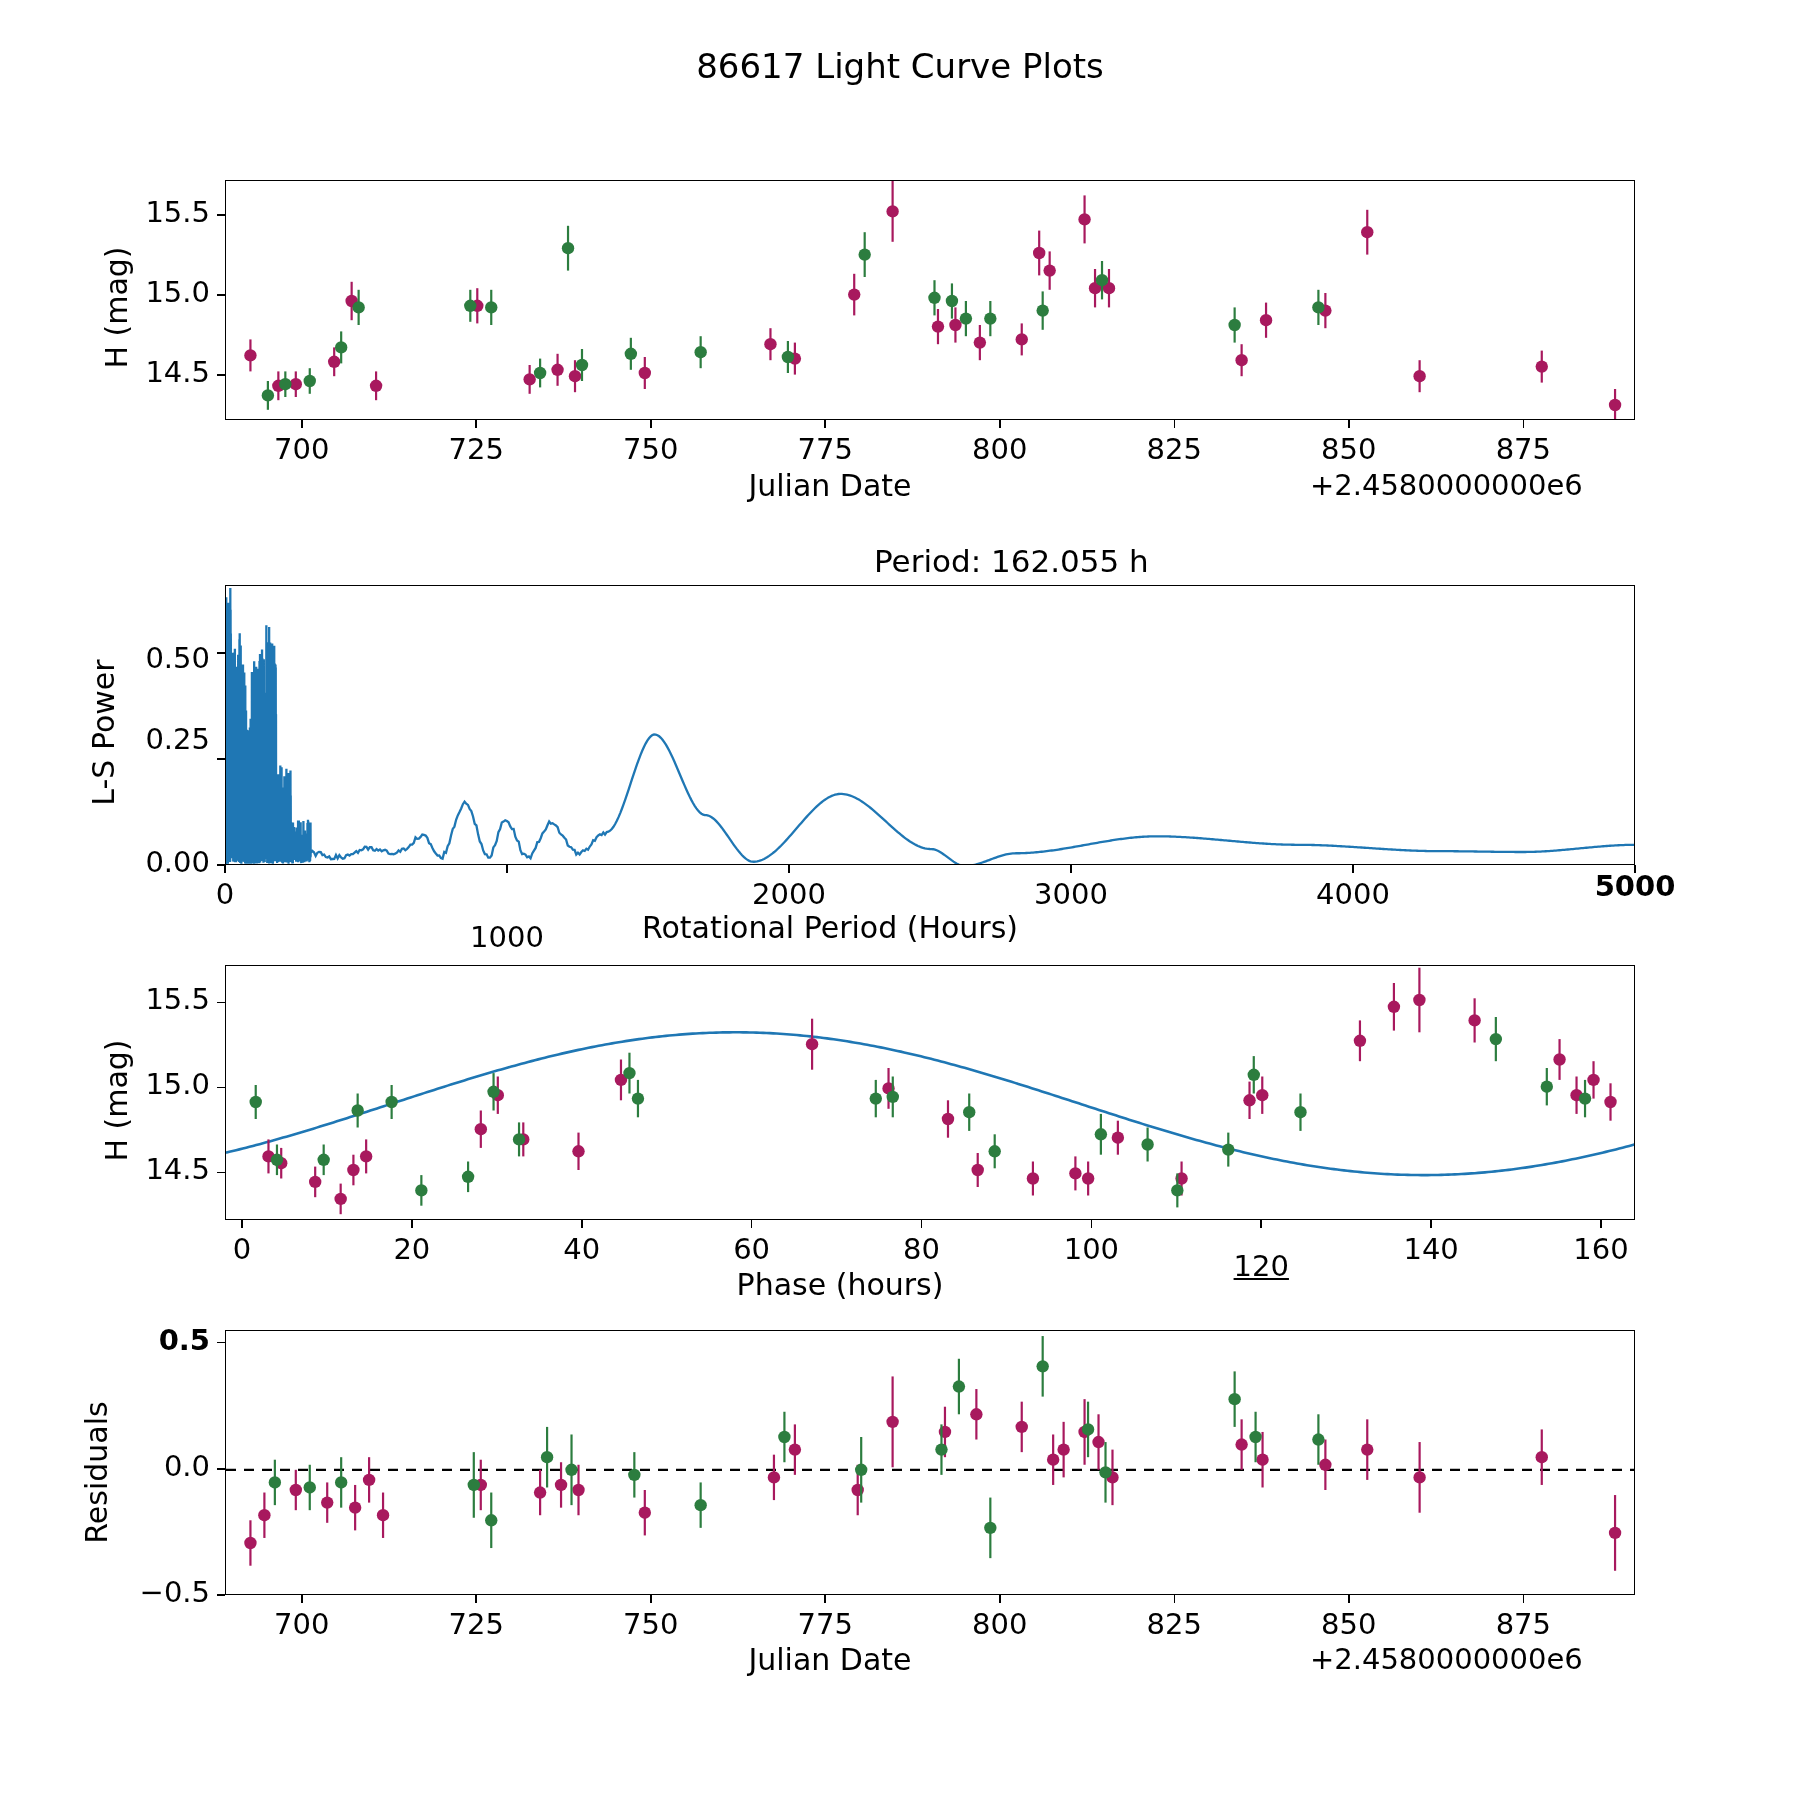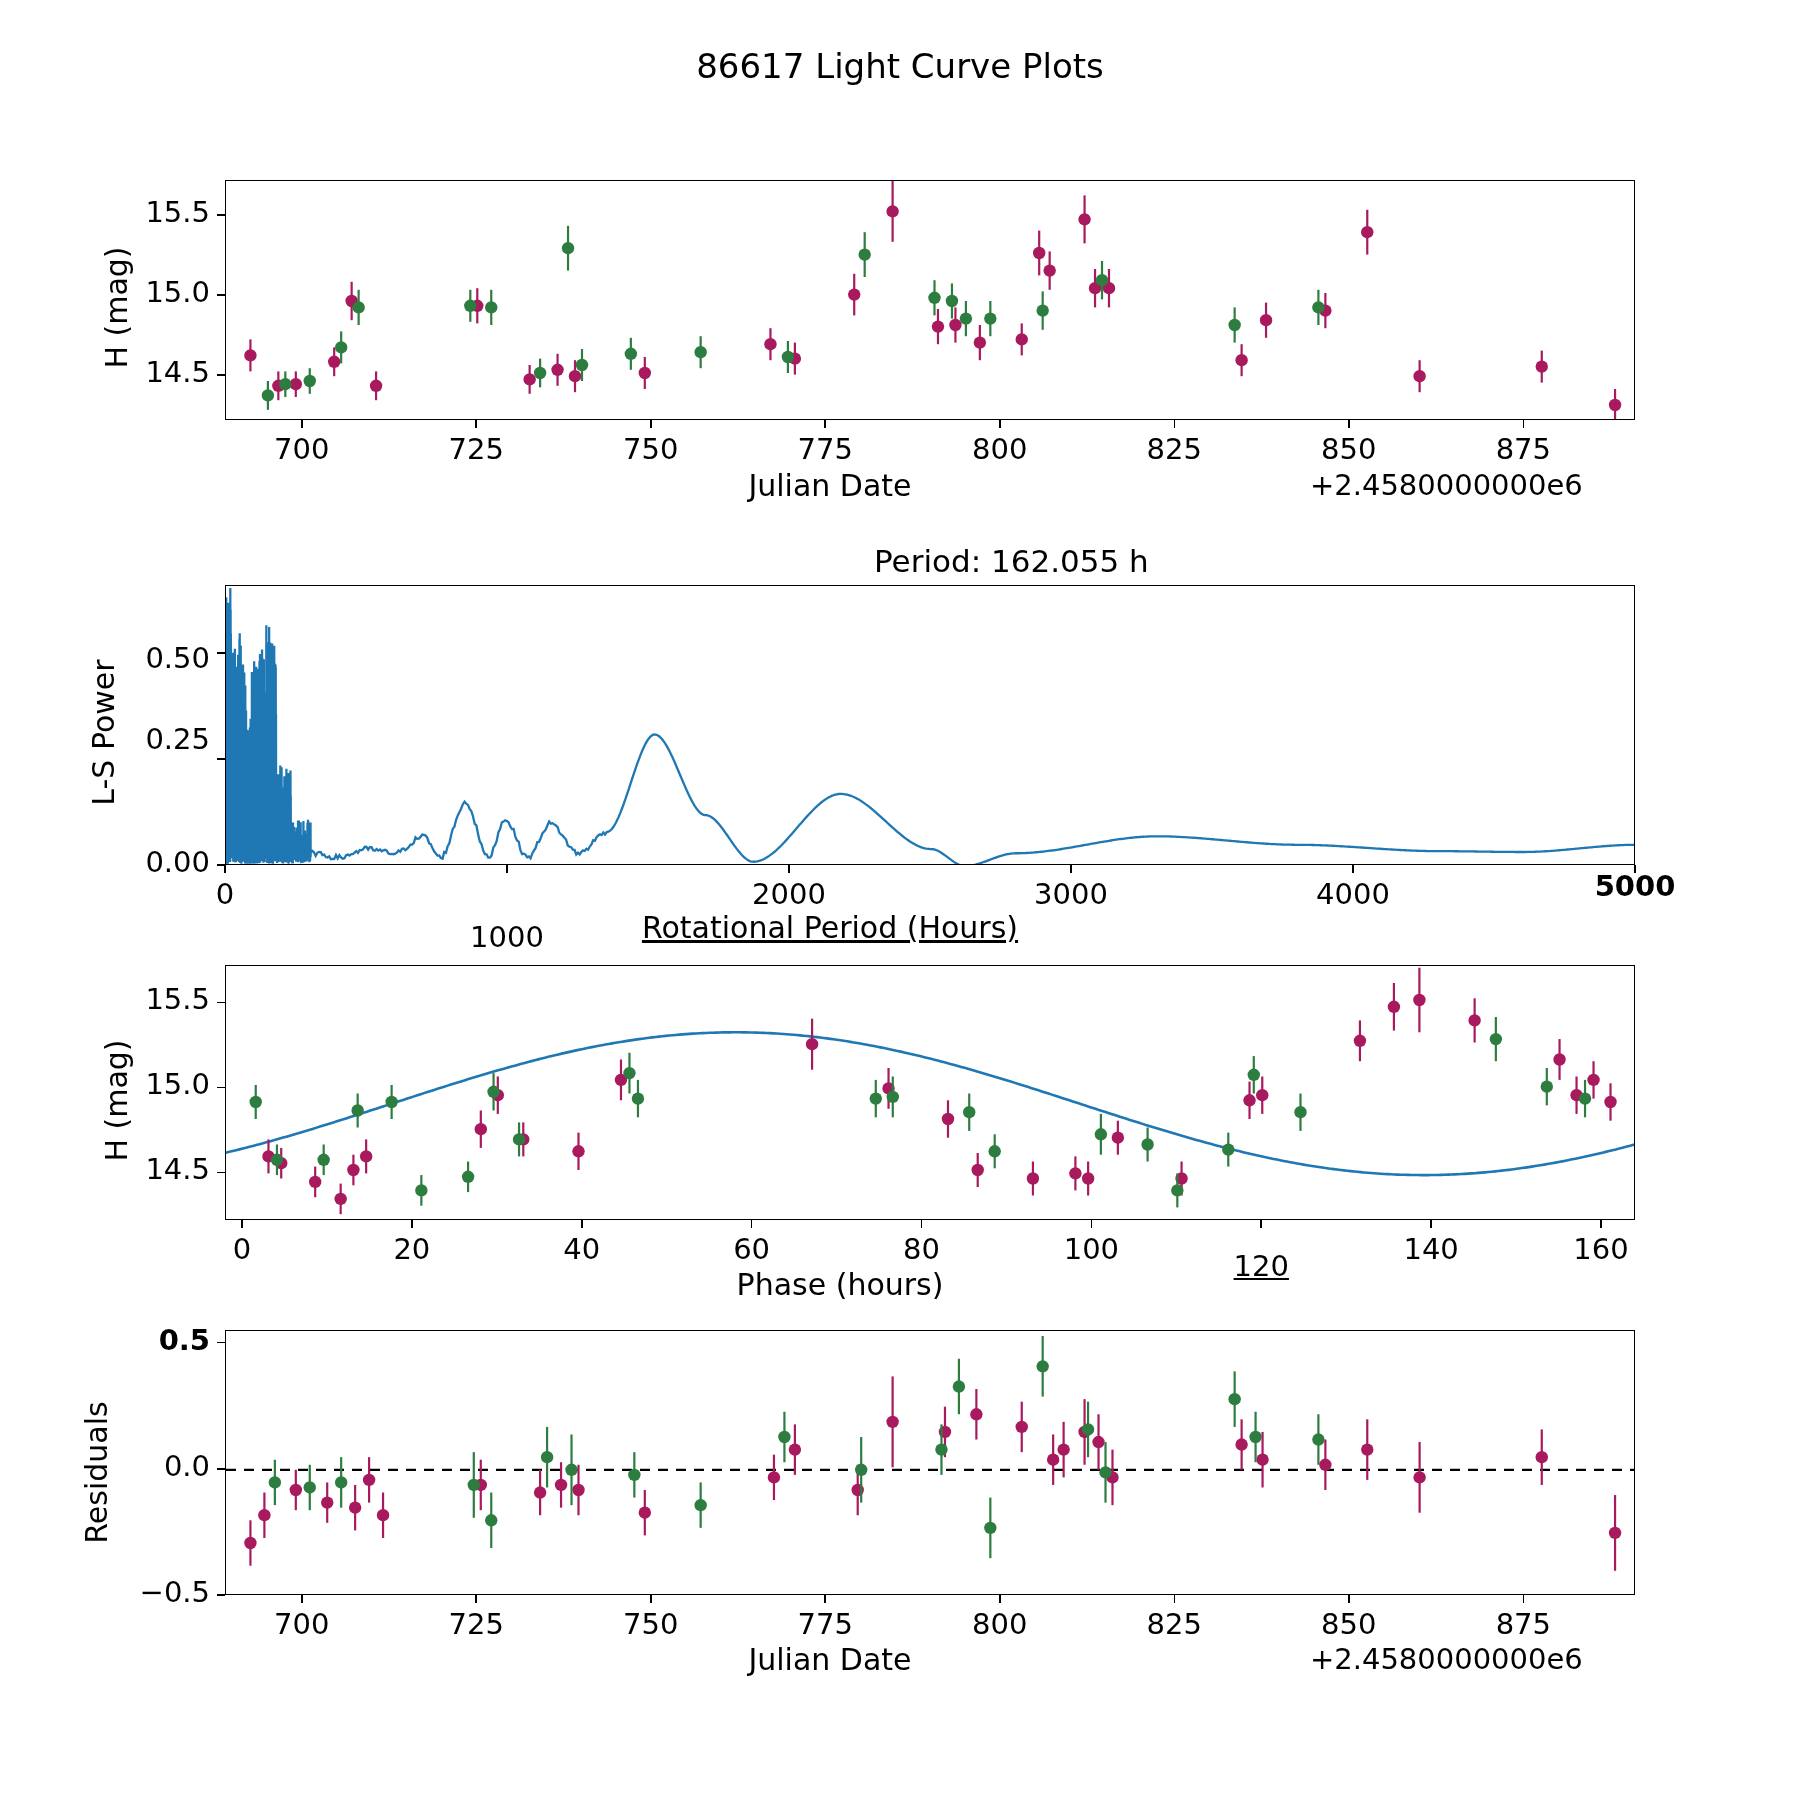--- a/index.html
+++ b/index.html
@@ -249,21 +249,21 @@
       <div class="tick-label-y" style="left: 75px; top: 15.2px; width: 135px;">15.5</div>
     </div>
 
   <div class="panel" style="left:0; top:585px; width:1800px; height:340px;">
     <div class="axes" id="ax2" style="left:225px; top:0; width:1410px; height:280px;">
         <svg class="plot" width="1410" height="280" viewBox="0 0 1410 280">
           <path d="M0.00,280.00L0.00,40.69L0.13,267.60L0.25,11.22L0.38,266.33L0.51,163.02L0.63,275.54L0.76,38.77L0.89,271.89L1.02,100.66L1.14,270.77L1.27,64.09L1.40,268.26L1.52,30.31L1.65,271.92L1.78,155.33L1.90,277.82L2.03,16.69L2.16,273.99L2.28,53.52L2.41,271.81L2.54,162.00L2.66,273.53L2.79,159.89L2.92,265.83L3.05,126.89L3.17,267.92L3.30,75.05L3.43,268.76L3.55,139.09L3.68,269.83L3.81,164.38L3.93,275.98L4.06,169.61L4.19,275.46L4.31,2.12L4.44,265.27L4.57,23.63L4.70,269.01L4.82,47.56L4.95,270.22L5.08,113.80L5.20,272.06L5.33,97.96L5.46,269.45L5.58,87.06L5.71,266.30L5.84,78.22L5.96,272.19L6.09,189.81L6.22,265.53L6.34,141.09L6.47,270.65L6.60,162.89L6.73,271.79L6.85,125.97L6.98,272.31L7.11,66.66L7.23,275.45L7.36,92.64L7.49,265.80L7.61,130.09L7.74,266.29L7.87,221.50L7.99,275.77L8.12,224.63L8.25,272.34L8.38,66.50L8.50,275.55L8.63,230.58L8.76,275.27L8.88,62.66L9.01,273.00L9.14,135.17L9.26,276.18L9.39,115.29L9.52,275.75L9.64,80.73L9.77,265.35L9.90,160.57L10.03,276.22L10.15,197.46L10.28,270.28L10.41,131.67L10.53,273.89L10.66,197.11L10.79,271.79L10.91,80.78L11.04,272.33L11.17,207.19L11.29,272.81L11.42,126.10L11.55,274.55L11.67,193.37L11.80,270.87L11.93,101.10L12.06,273.95L12.18,68.75L12.31,269.25L12.44,112.53L12.56,275.08L12.69,227.98L12.82,270.45L12.94,81.61L13.07,276.01L13.20,102.80L13.32,267.21L13.45,53.29L13.58,267.39L13.71,47.26L13.83,276.11L13.96,107.58L14.09,276.87L14.21,73.85L14.34,269.29L14.47,175.88L14.59,277.06L14.72,59.44L14.85,271.67L14.97,152.53L15.10,276.25L15.23,180.80L15.35,277.63L15.48,187.30L15.61,270.60L15.74,223.70L15.86,266.37L15.99,136.60L16.12,270.67L16.24,172.44L16.37,274.52L16.50,179.42L16.62,275.85L16.75,100.80L16.88,273.99L17.00,78.38L17.13,272.79L17.26,125.19L17.39,272.21L17.51,231.85L17.64,272.23L17.77,193.80L17.89,273.86L18.02,186.16L18.15,275.31L18.27,86.58L18.40,268.83L18.53,195.00L18.65,275.99L18.78,244.56L18.91,275.14L19.03,114.86L19.16,277.49L19.29,99.50L19.42,275.86L19.54,176.18L19.67,275.94L19.80,208.19L19.92,265.26L20.05,124.57L20.18,277.70L20.30,211.32L20.43,274.78L20.56,189.50L20.68,266.53L20.81,143.74L20.94,273.53L21.07,189.09L21.19,269.23L21.32,233.06L21.45,276.93L21.57,184.29L21.70,275.22L21.83,171.46L21.95,275.44L22.08,252.44L22.21,273.58L22.33,200.35L22.46,277.83L22.59,183.45L22.72,270.16L22.84,214.32L22.97,277.67L23.10,144.32L23.22,268.30L23.35,216.78L23.48,272.85L23.60,182.67L23.73,268.86L23.86,141.41L23.98,271.49L24.11,214.48L24.24,271.64L24.36,177.07L24.49,266.52L24.62,132.65L24.75,271.14L24.87,211.56L25.00,270.46L25.13,173.84L25.25,277.87L25.38,154.45L25.51,272.08L25.63,190.82L25.76,274.05L25.89,86.01L26.01,274.59L26.14,129.98L26.27,277.27L26.40,219.55L26.52,268.68L26.65,219.11L26.78,274.12L26.90,132.49L27.03,276.15L27.16,114.79L27.28,268.11L27.41,140.38L27.54,271.89L27.66,99.14L27.79,268.82L27.92,195.67L28.04,277.69L28.17,75.28L28.30,272.54L28.43,112.51L28.55,272.59L28.68,92.28L28.81,277.61L28.93,96.35L29.06,275.17L29.19,119.25L29.31,276.51L29.44,192.87L29.57,269.00L29.69,184.45L29.82,270.72L29.95,100.20L30.08,266.47L30.20,80.78L30.33,267.92L30.46,182.81L30.58,275.16L30.71,157.32L30.84,277.44L30.96,138.74L31.09,277.10L31.22,82.75L31.34,272.45L31.47,154.89L31.60,267.81L31.73,235.63L31.85,276.33L31.98,138.69L32.11,273.08L32.23,171.76L32.36,266.81L32.49,201.07L32.61,271.70L32.74,257.75L32.87,274.78L32.99,190.82L33.12,277.31L33.25,172.75L33.37,267.67L33.50,75.10L33.63,268.50L33.76,105.74L33.88,274.07L34.01,67.88L34.14,276.55L34.26,254.61L34.39,270.56L34.52,215.83L34.64,266.80L34.77,235.89L34.90,266.76L35.02,149.34L35.15,274.88L35.28,84.58L35.41,270.90L35.53,68.92L35.66,269.56L35.79,140.73L35.91,265.74L36.04,63.44L36.17,268.18L36.29,72.08L36.42,274.62L36.55,191.46L36.67,270.78L36.80,249.88L36.93,273.43L37.05,174.26L37.18,269.01L37.31,107.94L37.44,276.71L37.56,73.32L37.69,269.90L37.82,73.24L37.94,267.07L38.07,218.25L38.20,273.20L38.32,106.65L38.45,267.83L38.58,154.49L38.70,276.05L38.83,247.43L38.96,267.18L39.09,126.17L39.21,267.85L39.34,196.65L39.47,266.65L39.59,206.34L39.72,265.21L39.85,162.99L39.97,271.40L40.10,180.09L40.23,272.63L40.35,39.33L40.48,269.20L40.61,153.16L40.73,269.61L40.86,193.90L40.99,272.98L41.12,56.27L41.24,277.05L41.37,119.91L41.50,274.83L41.62,244.77L41.75,270.45L41.88,75.47L42.00,269.48L42.13,194.92L42.26,269.86L42.38,106.07L42.51,268.60L42.64,171.30L42.77,267.60L42.89,84.41L43.02,277.55L43.15,40.96L43.27,266.04L43.40,256.01L43.53,268.01L43.65,176.87L43.78,277.21L43.91,221.18L44.03,274.30L44.16,56.57L44.29,276.25L44.42,83.28L44.54,266.90L44.67,192.45L44.80,277.34L44.92,264.51L45.05,271.32L45.18,228.09L45.30,275.27L45.43,84.04L45.56,266.35L45.68,259.61L45.81,275.69L45.94,189.33L46.06,272.66L46.19,57.45L46.32,265.18L46.45,116.70L46.57,273.91L46.70,236.38L46.83,277.83L46.95,216.26L47.08,276.20L47.21,195.94L47.33,274.93L47.46,224.91L47.59,265.52L47.71,212.41L47.84,272.89L47.97,190.77L48.10,273.48L48.22,59.70L48.35,266.20L48.48,163.52L48.60,273.97L48.73,77.43L48.86,267.30L48.98,85.31L49.11,268.20L49.24,213.52L49.36,269.63L49.49,78.59L49.62,275.15L49.74,81.43L49.87,272.41L50.00,128.26L50.13,274.25L50.25,254.78L50.38,267.90L50.51,252.44L50.63,265.85L50.76,270.12L50.89,275.58L51.01,241.83L51.14,276.99L51.27,253.82L51.39,268.28L51.52,197.26L51.65,275.21L51.78,241.80L51.90,275.91L52.03,188.21L52.16,273.16L52.28,268.32L52.41,269.26L52.54,269.50L52.66,270.97L52.79,254.13L52.92,274.62L53.04,243.41L53.17,270.32L53.30,218.25L53.42,274.61L53.55,210.18L53.68,272.72L53.81,256.17L53.93,275.67L54.06,194.54L54.19,269.02L54.31,179.45L54.44,267.23L54.57,211.82L54.69,270.22L54.82,229.27L54.95,273.93L55.07,250.51L55.20,268.48L55.33,208.69L55.46,274.23L55.58,181.17L55.71,268.90L55.84,206.86L55.96,275.85L56.09,205.33L56.22,276.65L56.34,259.87L56.47,272.58L56.60,204.34L56.72,269.88L56.85,261.12L56.98,277.52L57.11,255.02L57.23,270.24L57.36,257.48L57.49,275.23L57.61,201.60L57.74,265.97L57.87,204.03L57.99,265.83L58.12,215.45L58.25,270.37L58.37,190.24L58.50,275.50L58.63,202.20L58.75,274.00L58.88,249.07L59.01,267.31L59.14,204.11L59.26,276.13L59.39,216.05L59.52,271.70L59.64,256.27L59.77,266.21L59.90,210.45L60.02,265.47L60.15,266.65L60.28,274.01L60.40,182.81L60.53,274.90L60.66,256.72L60.79,276.39L60.91,189.86L61.04,268.83L61.17,250.52L61.29,268.68L61.42,268.40L61.55,271.69L61.67,211.81L61.80,267.82L61.93,229.09L62.05,271.12L62.18,210.44L62.31,276.45L62.43,187.02L62.56,277.65L62.69,218.40L62.82,267.20L62.94,210.67L63.07,270.34L63.20,200.25L63.32,265.72L63.45,195.55L63.58,269.79L63.70,193.05L63.83,275.88L63.96,245.42L64.08,270.77L64.21,221.92L64.34,267.90L64.47,184.46L64.59,271.89L64.72,209.58L64.85,273.43L64.97,237.14L65.10,267.68L65.23,236.21L65.35,269.10L65.48,268.13L65.61,276.16L65.73,255.17L65.86,266.03L65.99,268.01L66.11,268.97L66.24,246.32L66.37,277.48L66.50,237.91L66.62,268.05L66.75,274.12L66.88,277.38L67.00,236.41L67.13,271.73L67.26,240.91L67.38,269.60L67.51,247.90L67.64,269.67L67.76,242.34L67.89,265.68L68.02,240.91L68.15,273.43L68.27,245.54L68.40,266.87L68.53,262.39L68.65,274.07L68.78,249.07L68.91,270.30L69.03,266.16L69.16,269.22L69.29,264.87L69.41,269.39L69.54,265.41L69.67,269.21L69.80,270.95L69.92,270.29L70.05,261.85L70.18,275.77L70.30,271.01L70.43,270.18L70.56,241.54L70.68,272.45L70.81,246.05L70.94,270.72L71.06,268.37L71.19,266.29L71.32,263.68L71.44,274.50L71.57,260.37L71.70,270.50L71.83,246.87L71.95,271.24L72.08,234.61L72.21,276.16L72.33,274.07L72.46,266.66L72.59,249.63L72.71,270.94L72.84,234.56L72.97,273.67L73.09,264.23L73.22,272.00L73.35,257.38L73.48,272.38L73.60,268.91L73.73,273.44L73.86,254.40L73.98,268.39L74.11,272.97L74.24,272.82L74.36,266.17L74.49,267.23L74.62,236.19L74.74,267.19L74.87,275.27L75.00,267.45L75.12,272.29L75.25,277.11L75.38,266.16L75.51,268.73L75.63,251.56L75.76,274.10L75.89,248.88L76.01,275.38L76.14,263.75L76.27,273.46L76.39,250.97L76.52,270.78L76.65,269.82L76.77,276.71L76.90,269.57L77.03,267.57L77.16,273.70L77.28,271.11L77.41,235.00L77.54,265.17L77.66,255.51L77.79,265.51L77.92,258.47L78.04,268.21L78.17,272.03L78.30,276.15L78.42,274.72L78.55,266.55L78.68,264.98L78.80,266.83L78.93,244.59L79.06,266.32L79.19,273.51L79.31,272.96L79.44,247.52L79.57,266.85L79.69,275.42L79.82,271.31L79.95,260.35L80.07,267.99L80.20,265.55L80.33,267.08L80.45,268.63L80.58,275.43L80.71,271.78L80.84,269.13L80.96,270.33L81.09,274.46L81.22,272.97L81.34,269.18L81.47,237.01L81.60,273.63L81.72,259.27L81.85,267.78L81.98,233.67L82.10,272.09L82.23,235.18L82.36,266.36L82.49,241.27L82.61,268.98L82.74,238.99L82.87,274.04L82.99,265.73L83.12,273.47L83.25,239.98L83.37,276.14L83.50,251.72L83.63,271.12L83.75,257.31L83.88,275.16L84.01,250.23L84.13,274.77L84.26,251.40L84.39,271.60L84.52,236.59L84.64,270.69L84.60,267.02L86.29,264.90L87.98,266.29L89.68,269.94L91.37,266.78L93.06,265.85L94.75,266.09L96.44,269.09L98.14,268.62L99.83,271.04L101.52,271.56L103.21,270.44L104.90,273.17L106.60,272.99L108.29,272.95L109.98,268.92L111.67,272.39L113.36,269.20L115.06,271.52L116.75,272.66L118.44,272.24L120.13,269.24L121.82,268.52L123.52,269.53L125.21,268.12L126.90,268.17L128.59,266.61L130.28,265.09L131.98,266.83L133.67,263.95L135.36,264.31L137.05,263.29L138.74,260.79L140.44,260.92L142.13,263.67L143.82,261.13L145.51,261.23L147.20,264.36L148.90,264.79L150.59,263.04L152.28,264.52L153.97,263.55L155.66,265.31L157.36,264.27L159.05,263.83L160.74,264.57L162.43,267.59L164.12,268.03L165.82,267.92L167.51,268.22L169.20,267.58L170.89,266.70L172.58,264.39L174.28,265.82L175.97,262.76L177.66,262.44L179.35,264.21L181.04,262.88L182.74,261.14L184.43,258.53L186.12,258.50L187.81,256.80L189.50,251.28L191.20,252.79L192.89,252.55L194.58,250.90L196.27,248.53L197.96,248.92L199.66,249.57L201.35,251.87L203.04,257.18L204.73,258.15L206.42,261.92L208.12,265.27L209.81,267.50L211.50,269.57L213.19,269.47L214.88,271.99L216.58,272.61L218.27,265.92L219.96,266.79L221.65,260.16L223.34,257.36L225.04,249.49L226.73,242.91L228.42,240.64L230.11,233.82L231.80,229.40L233.50,226.09L235.19,222.45L236.88,218.19L238.57,215.69L240.26,217.69L241.96,218.90L243.65,222.94L245.34,225.08L247.03,230.46L248.72,237.82L250.42,239.42L252.11,248.38L253.80,255.50L255.49,258.08L257.18,264.47L258.88,268.11L260.57,268.25L262.26,271.69L263.95,271.66L265.64,269.41L267.34,261.39L269.03,259.23L270.72,254.96L272.41,246.11L274.10,242.99L275.80,236.48L277.49,235.55L279.18,234.28L280.87,235.07L282.56,236.31L284.26,240.51L285.95,243.05L287.64,242.88L289.33,250.74L291.02,254.40L292.72,255.64L294.41,264.23L296.10,268.09L297.79,267.65L299.48,268.55L301.18,271.25L302.87,270.50L304.56,272.30L306.25,267.48L307.94,264.70L309.64,261.94L311.33,256.08L313.02,255.86L314.71,252.25L316.40,247.39L318.10,245.55L319.79,243.46L321.48,239.21L323.17,235.51L324.86,237.69L326.56,237.18L328.25,238.35L329.94,239.42L331.63,241.21L333.32,246.72L335.02,248.47L336.71,249.67L338.40,251.69L340.09,253.61L341.78,259.49L343.48,260.77L345.17,261.21L346.86,263.65L348.55,263.80L350.24,268.49L351.94,266.66L353.63,268.48L355.32,266.02L357.01,264.41L358.70,265.00L360.40,262.69L362.09,263.71L363.78,260.57L365.47,258.51L367.16,254.16L368.86,254.76L370.55,251.21L372.24,249.40L373.93,248.36L375.62,249.07L377.32,246.49L379.01,248.57L380.70,246.06L382.39,245.70L384.08,244.67L385.78,243.01L387.47,240.78L389.16,238.02L390.85,234.79L392.54,231.14L394.24,227.12L395.93,222.78L397.62,218.18L399.31,213.36L401.00,208.38L402.70,203.29L404.39,198.13L406.08,192.97L407.77,187.86L409.46,182.83L411.16,177.95L412.85,173.27L414.54,168.84L416.23,164.71L417.92,160.93L419.62,157.56L421.31,154.63L423.00,152.22L424.69,150.36L426.38,149.11L428.08,148.53L429.77,148.60L431.46,149.20L433.15,150.28L434.84,151.80L436.54,153.73L438.23,156.03L439.92,158.66L441.61,161.59L443.30,164.78L445.00,168.20L446.69,171.81L448.38,175.57L450.07,179.46L451.76,183.43L453.46,187.44L455.15,191.47L456.84,195.48L458.53,199.42L460.22,203.27L461.92,206.99L463.61,210.54L465.30,213.89L466.99,217.00L468.68,219.83L470.38,222.35L472.07,224.53L473.76,226.33L475.45,227.70L477.14,228.63L478.84,229.06L480.53,229.17L482.22,229.56L483.91,230.25L485.60,231.23L487.30,232.47L488.99,233.94L490.68,235.63L492.37,237.49L494.06,239.52L495.76,241.68L497.45,243.95L499.14,246.31L500.83,248.73L502.52,251.19L504.22,253.66L505.91,256.12L507.60,258.54L509.29,260.90L510.98,263.17L512.68,265.33L514.37,267.36L516.06,269.22L517.75,270.90L519.44,272.38L521.14,273.62L522.83,274.60L524.52,275.29L526.21,275.68L527.90,275.75L529.60,275.62L531.29,275.35L532.98,274.95L534.67,274.41L536.36,273.74L538.06,272.95L539.75,272.04L541.44,271.03L543.13,269.91L544.82,268.70L546.52,267.39L548.21,266.00L549.90,264.53L551.59,262.98L553.28,261.37L554.98,259.70L556.67,257.96L558.36,256.18L560.05,254.36L561.74,252.49L563.44,250.60L565.13,248.67L566.82,246.73L568.51,244.77L570.20,242.80L571.90,240.83L573.59,238.87L575.28,236.91L576.97,234.96L578.66,233.04L580.36,231.14L582.05,229.28L583.74,227.45L585.43,225.67L587.12,223.94L588.82,222.27L590.51,220.65L592.20,219.11L593.89,217.64L595.58,216.24L597.28,214.94L598.97,213.72L600.66,212.61L602.35,211.59L604.04,210.69L605.74,209.90L607.43,209.23L609.12,208.69L610.81,208.28L612.50,208.01L614.20,207.89L615.89,207.90L617.58,208.04L619.27,208.28L620.96,208.62L622.66,209.07L624.35,209.61L626.04,210.25L627.73,210.97L629.42,211.77L631.12,212.66L632.81,213.61L634.50,214.64L636.19,215.73L637.88,216.89L639.58,218.10L641.27,219.36L642.96,220.67L644.65,222.02L646.34,223.42L648.04,224.85L649.73,226.30L651.42,227.79L653.11,229.30L654.80,230.82L656.50,232.36L658.19,233.90L659.88,235.45L661.57,237.00L663.26,238.55L664.96,240.09L666.65,241.61L668.34,243.12L670.03,244.60L671.72,246.06L673.42,247.49L675.11,248.88L676.80,250.24L678.49,251.55L680.18,252.81L681.88,254.02L683.57,255.18L685.26,256.27L686.95,257.29L688.64,258.25L690.34,259.13L692.03,259.94L693.72,260.66L695.41,261.29L697.10,261.84L698.80,262.28L700.49,262.63L702.18,262.87L703.87,263.00L705.56,263.04L707.26,263.25L708.95,263.67L710.64,264.29L712.33,265.07L714.02,266.01L715.72,267.06L717.41,268.20L719.10,269.41L720.79,270.67L722.48,271.94L724.18,273.20L725.87,274.43L727.56,275.60L729.25,276.69L730.94,277.66L732.64,278.50L734.33,279.18L736.02,279.67L737.71,279.94L739.40,280.00L741.10,279.93L742.79,279.78L744.48,279.56L746.17,279.28L747.86,278.94L749.56,278.54L751.25,278.09L752.94,277.60L754.63,277.07L756.32,276.51L758.02,275.92L759.71,275.32L761.40,274.69L763.09,274.06L764.78,273.42L766.48,272.79L768.17,272.16L769.86,271.55L771.55,270.96L773.24,270.39L774.94,269.85L776.63,269.34L778.32,268.88L780.01,268.46L781.70,268.10L783.40,267.80L785.09,267.56L786.78,267.39L788.47,267.29L790.16,267.27L791.86,267.26L793.55,267.23L795.24,267.19L796.93,267.14L798.62,267.07L800.32,266.99L802.01,266.90L803.70,266.80L805.39,266.68L807.08,266.55L808.78,266.42L810.47,266.27L812.16,266.11L813.85,265.94L815.54,265.76L817.24,265.57L818.93,265.38L820.62,265.17L822.31,264.96L824.00,264.73L825.70,264.51L827.39,264.27L829.08,264.03L830.77,263.78L832.46,263.52L834.16,263.26L835.85,262.99L837.54,262.72L839.23,262.45L840.92,262.16L842.62,261.88L844.31,261.59L846.00,261.30L847.69,261.00L849.38,260.71L851.08,260.41L852.77,260.11L854.46,259.80L856.15,259.50L857.84,259.20L859.54,258.89L861.23,258.58L862.92,258.28L864.61,257.97L866.30,257.67L868.00,257.37L869.69,257.07L871.38,256.77L873.07,256.47L874.76,256.18L876.46,255.89L878.15,255.60L879.84,255.32L881.53,255.04L883.22,254.76L884.92,254.49L886.61,254.23L888.30,253.97L889.99,253.71L891.68,253.47L893.38,253.23L895.07,252.99L896.76,252.77L898.45,252.55L900.14,252.34L901.84,252.13L903.53,251.94L905.22,251.75L906.91,251.58L908.60,251.41L910.30,251.26L911.99,251.11L913.68,250.98L915.37,250.85L917.06,250.74L918.76,250.64L920.45,250.55L922.14,250.48L923.83,250.42L925.52,250.37L927.22,250.33L928.91,250.31L930.60,250.30L932.29,250.31L933.98,250.32L935.68,250.34L937.37,250.36L939.06,250.39L940.75,250.43L942.44,250.47L944.14,250.52L945.83,250.58L947.52,250.64L949.21,250.71L950.90,250.78L952.60,250.86L954.29,250.94L955.98,251.03L957.67,251.12L959.36,251.22L961.06,251.32L962.75,251.43L964.44,251.53L966.13,251.65L967.82,251.76L969.52,251.89L971.21,252.01L972.90,252.14L974.59,252.27L976.28,252.40L977.98,252.53L979.67,252.67L981.36,252.81L983.05,252.95L984.74,253.10L986.44,253.24L988.13,253.39L989.82,253.54L991.51,253.69L993.20,253.84L994.90,253.99L996.59,254.14L998.28,254.29L999.97,254.44L1001.66,254.60L1003.36,254.75L1005.05,254.90L1006.74,255.05L1008.43,255.20L1010.12,255.36L1011.82,255.51L1013.51,255.65L1015.20,255.80L1016.89,255.95L1018.58,256.09L1020.28,256.23L1021.97,256.37L1023.66,256.51L1025.35,256.65L1027.04,256.78L1028.74,256.91L1030.43,257.04L1032.12,257.16L1033.81,257.29L1035.50,257.40L1037.20,257.52L1038.89,257.63L1040.58,257.74L1042.27,257.84L1043.96,257.94L1045.66,258.03L1047.35,258.12L1049.04,258.21L1050.73,258.29L1052.42,258.36L1054.12,258.43L1055.81,258.49L1057.50,258.55L1059.19,258.60L1060.88,258.65L1062.58,258.69L1064.27,258.72L1065.96,258.75L1067.65,258.77L1069.34,258.78L1071.04,258.79L1072.73,258.79L1074.42,258.80L1076.11,258.81L1077.80,258.82L1079.50,258.85L1081.19,258.87L1082.88,258.90L1084.57,258.94L1086.26,258.98L1087.96,259.02L1089.65,259.07L1091.34,259.13L1093.03,259.18L1094.72,259.25L1096.42,259.31L1098.11,259.38L1099.80,259.45L1101.49,259.52L1103.18,259.60L1104.88,259.68L1106.57,259.77L1108.26,259.85L1109.95,259.94L1111.64,260.04L1113.34,260.13L1115.03,260.23L1116.72,260.33L1118.41,260.43L1120.10,260.53L1121.80,260.63L1123.49,260.74L1125.18,260.85L1126.87,260.95L1128.56,261.06L1130.26,261.18L1131.95,261.29L1133.64,261.40L1135.33,261.51L1137.02,261.63L1138.72,261.74L1140.41,261.86L1142.10,261.97L1143.79,262.08L1145.48,262.20L1147.18,262.31L1148.87,262.43L1150.56,262.54L1152.25,262.65L1153.94,262.76L1155.64,262.87L1157.33,262.98L1159.02,263.09L1160.71,263.20L1162.40,263.31L1164.10,263.41L1165.79,263.51L1167.48,263.61L1169.17,263.71L1170.86,263.81L1172.56,263.90L1174.25,264.00L1175.94,264.08L1177.63,264.17L1179.32,264.26L1181.02,264.34L1182.71,264.41L1184.40,264.49L1186.09,264.56L1187.78,264.63L1189.48,264.69L1191.17,264.76L1192.86,264.81L1194.55,264.87L1196.24,264.91L1197.94,264.96L1199.63,265.00L1201.32,265.04L1203.01,265.07L1204.70,265.09L1206.40,265.12L1208.09,265.13L1209.78,265.14L1211.47,265.15L1213.16,265.15L1214.86,265.15L1216.55,265.16L1218.24,265.16L1219.93,265.17L1221.62,265.18L1223.32,265.19L1225.01,265.20L1226.70,265.21L1228.39,265.23L1230.08,265.25L1231.78,265.26L1233.47,265.28L1235.16,265.30L1236.85,265.32L1238.54,265.34L1240.24,265.36L1241.93,265.39L1243.62,265.41L1245.31,265.43L1247.00,265.46L1248.70,265.48L1250.39,265.51L1252.08,265.53L1253.77,265.56L1255.46,265.58L1257.16,265.61L1258.85,265.63L1260.54,265.66L1262.23,265.68L1263.92,265.71L1265.62,265.73L1267.31,265.76L1269.00,265.78L1270.69,265.80L1272.38,265.82L1274.08,265.84L1275.77,265.86L1277.46,265.88L1279.15,265.90L1280.84,265.92L1282.54,265.93L1284.23,265.95L1285.92,265.96L1287.61,265.97L1289.30,265.98L1291.00,265.99L1292.69,265.99L1294.38,266.00L1296.07,266.00L1297.76,266.00L1299.46,265.99L1301.15,265.97L1302.84,265.95L1304.53,265.91L1306.22,265.87L1307.92,265.82L1309.61,265.76L1311.30,265.69L1312.99,265.62L1314.68,265.53L1316.38,265.45L1318.07,265.35L1319.76,265.25L1321.45,265.14L1323.14,265.03L1324.84,264.91L1326.53,264.79L1328.22,264.66L1329.91,264.53L1331.60,264.40L1333.30,264.26L1334.99,264.11L1336.68,263.97L1338.37,263.82L1340.06,263.67L1341.76,263.51L1343.45,263.36L1345.14,263.20L1346.83,263.04L1348.52,262.88L1350.22,262.72L1351.91,262.56L1353.60,262.39L1355.29,262.23L1356.98,262.07L1358.68,261.91L1360.37,261.75L1362.06,261.59L1363.75,261.43L1365.44,261.27L1367.14,261.12L1368.83,260.97L1370.52,260.82L1372.21,260.67L1373.90,260.53L1375.60,260.39L1377.29,260.26L1378.98,260.12L1380.67,260.00L1382.36,259.87L1384.06,259.76L1385.75,259.64L1387.44,259.54L1389.13,259.44L1390.82,259.34L1392.52,259.25L1394.21,259.17L1395.90,259.10L1397.59,259.03L1399.28,258.97L1400.98,258.92L1402.67,258.88L1404.36,258.84L1406.05,258.81L1407.74,258.80L1409.44,258.79" fill="none" stroke="#1f77b4" stroke-width="2.3"></path>
         </svg>
       </div>
     <div class="ylabel" style="left:30px; top:130px; transform:rotate(-90deg);">L-S Power</div>
-    <div class="xlabel" style="left:620px; top:325px; width:420px;text-decoration:underline;">Rotational Period (Hours)</div>
+    <div class="xlabel" style="left:620px; top:325px; width:420px;">Rotational Period (Hours)</div>
     <div class="panel-annotation" style="left:874px; top:-42px;">Period: 162.055 h</div>
   <div class="tick-mark-x" style="left: 224.2px; top: 280px;"></div>
       <div class="tick-label-x" style="left: 165px; top: 292px; width: 120px;">0</div>
       <div class="tick-mark-x" style="left: 506.2px; top: 280px;"></div>
       <div class="tick-label-x" style="left: 447px; top: 292px; width: 120px; margin-top: 43px;">1000</div>
       <div class="tick-mark-x" style="left: 788.2px; top: 280px;"></div>
       <div class="tick-label-x" style="left: 729px; top: 292px; width: 120px;">2000</div>
       <div class="tick-mark-x" style="left: 1070.2px; top: 280px;"></div>
       <div class="tick-label-x" style="left: 1011px; top: 292px; width: 120px;">3000</div>
       <div class="tick-mark-x" style="left: 1352.2px; top: 280px;"></div>

